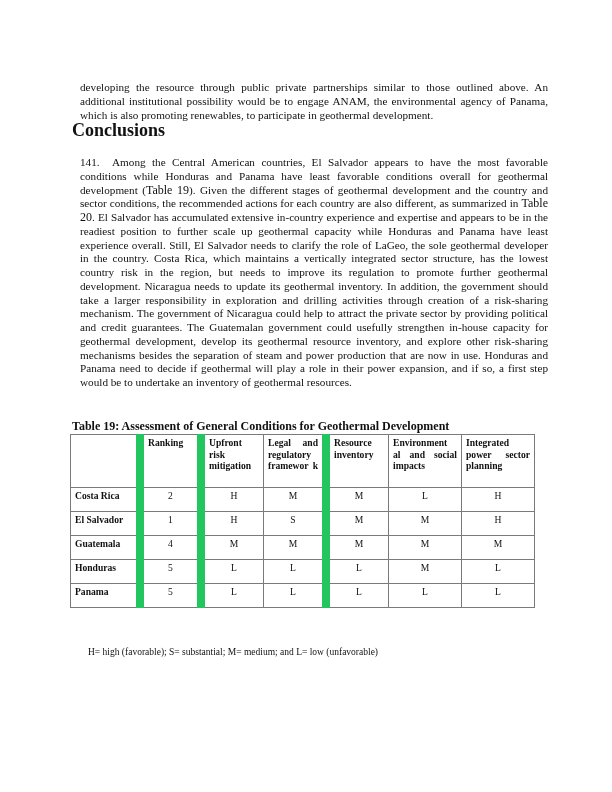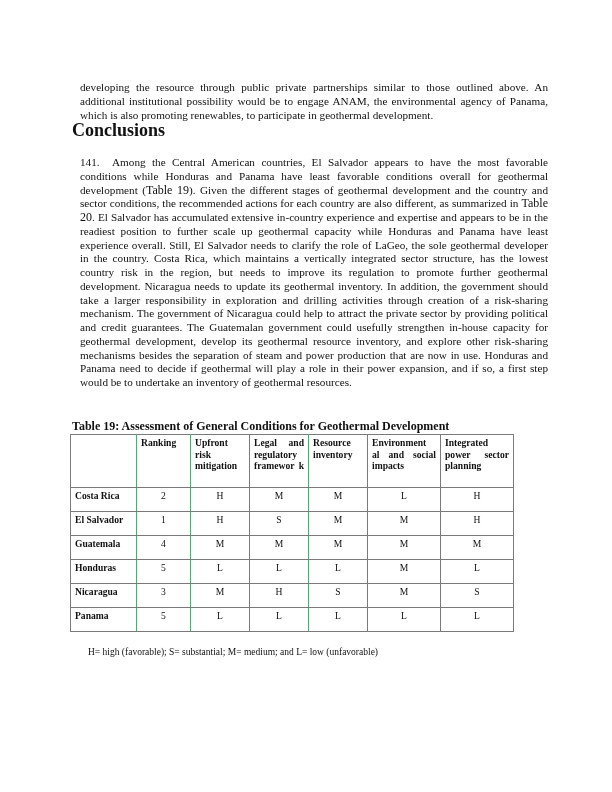--- a/index.html
+++ b/index.html
@@ -17,21 +17,21 @@
   .table-title { position: absolute; left: 72px; width: 468px; top: 419px;
                  text-align: left; font-weight: bold; font-size: 12px; margin: 0; }
   table.assess { position: absolute; left: 70px; top: 434px; border-collapse: collapse;
                  font-size: 9.6px; }
   table.assess td, table.assess th { border: 1px solid #7a7a7a; padding: 2px 4px;
                  vertical-align: top; }
   table.assess th { font-weight: bold; text-align: left; line-height: 11.5px; height: 48px; }
   table.assess th.just { text-align: justify; text-align-last: justify; }
   table.assess td { height: 19px; text-align: center; }
   table.assess td.country { text-align: left; font-weight: bold; }
-  table.assess .thick-r { border-right: 1px solid #22c55e; }
+  table.assess .thick-r { border-right: 8px solid #22c55e; }
   .c0 { width: 57px; } .c1 { width: 45px; } .c2 { width: 50px; margin-left: 46px; } .c3 { width: 50px; }
   .c4 { width: 50px; } .c5 { width: 64px; margin-left: 30px; } .c6 { width: 64px; }
   .legend { position: absolute; left: 72px; width: 468px; top: 631px; text-align: left;
             font-size: 9.5px; margin: 16px; }
   .page-num { position: absolute; left: 0; width: 612px; top: 726px; text-align: center;
               font-family: "DejaVu Sans", sans-serif; font-size: 10px; color: #222; }
 </style>
 </head>
 <body>
 
@@ -88,29 +88,20 @@
       <tr>
         <td class="country thick-r">Honduras</td>
         <td class="thick-r">5</td>
         <td>L</td>
         <td class="thick-r">L</td>
         <td>L</td>
         <td>M</td>
         <td>L</td>
       </tr>
       <tr>
-        <td class="country thick-r">Nicaragua</td>
-        <td class="thick-r">3</td>
-        <td>M</td>
-        <td class="thick-r">H</td>
-        <td>S</td>
-        <td>M</td>
-        <td>S</td>
-      </tr>
-      <tr>
         <td class="country thick-r">Panama</td>
         <td class="thick-r">5</td>
         <td>L</td>
         <td class="thick-r">L</td>
         <td>L</td>
         <td>L</td>
         <td>L</td>
       </tr>
     </tbody>
   </table>

